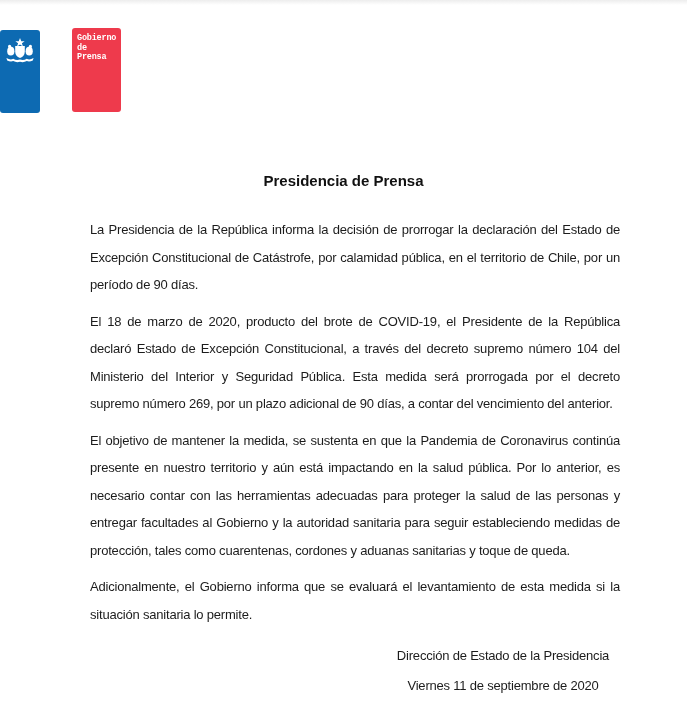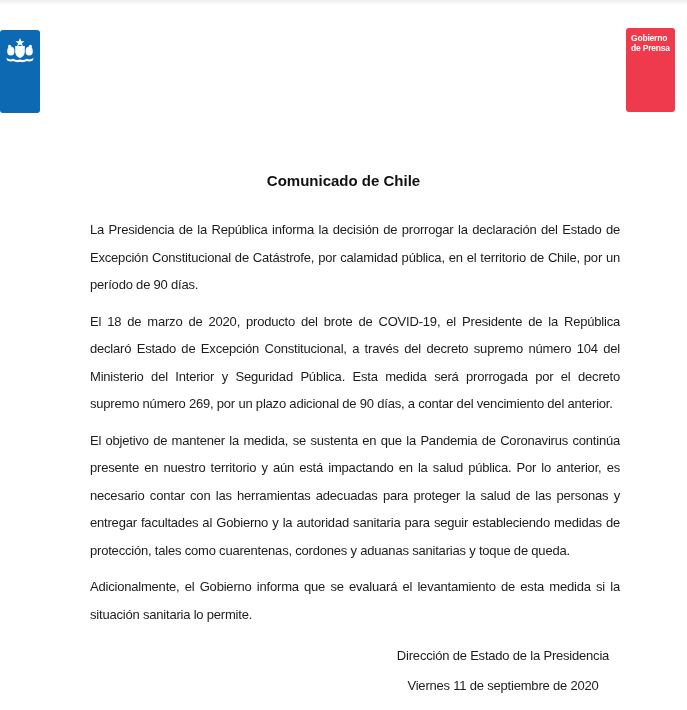--- a/index.html
+++ b/index.html
@@ -11,22 +11,22 @@
     font-family: "Liberation Sans", sans-serif;
     color: #1a1a1a;
     overflow: hidden;
   }
   .top-fade {
     position: absolute; top: 0; left: 0; right: 0; height: 5px;
     background: linear-gradient(#ededed, #ffffff);
   }
   
   .logos {
-    position: absolute; top: 28px; left: 0; right: 12px;
-    display: flex; justify-content: space-between; align-items: flex-start;
+    position: absolute; top: 28px; left: 0; right: 0;
+    display: flex; justify-content: flex-start; align-items: flex-start; font-family: Liberation Mono, monospace;
   }
   .logo-blue {
     width: 40px; height: 83px; margin-top: 2px;
     background: #0d6ab2; border-radius: 3px;
     display: flex; justify-content: center; align-items: flex-start;
     padding-top: 7px; box-sizing: border-box;
   }
   .logo-red {
     position: relative;
     width: 49px; height: 84px; margin-left: 32px;
@@ -88,21 +88,21 @@
     </div>
     <div class="logo-red">
       <div class="gov-title">
         <div>Gobierno</div>
         <div>de Prensa</div>
       </div>
       <div class="gov-domain">gob.cl</div>
     </div>
   </header>
 
-  <h1 class="doc-title">Comunicado de Chile</h1>
+  <h1 class="doc-title">Presidencia de Prensa</h1>
 
   <main class="body-text">
     <p>La Presidencia de la República informa la decisión de prorrogar la declaración del Estado de Excepción Constitucional de Catástrofe, por calamidad pública, en el territorio de Chile, por un período de 90 días.</p>
     <p>El 18 de marzo de 2020, producto del brote de COVID-19, el Presidente de la República declaró Estado de Excepción Constitucional, a través del decreto supremo número 104 del Ministerio del Interior y Seguridad Pública. Esta medida será prorrogada por el decreto supremo número 269, por un plazo adicional de 90 días, a contar del vencimiento del anterior.</p>
     <p>El objetivo de mantener la medida, se sustenta en que la Pandemia de Coronavirus continúa presente en nuestro territorio y aún está impactando en la salud pública. Por lo anterior, es necesario contar con las herramientas adecuadas para proteger la salud de las personas y entregar facultades al Gobierno y la autoridad sanitaria para seguir estableciendo medidas de protección, tales como cuarentenas, cordones y aduanas sanitarias y toque de queda.</p>
     <p>Adicionalmente, el Gobierno informa que se evaluará el levantamiento de esta medida si la situación sanitaria lo permite.</p>
   </main>
 
   <footer class="signature">
     <div>Dirección de Estado de la Presidencia</div>

